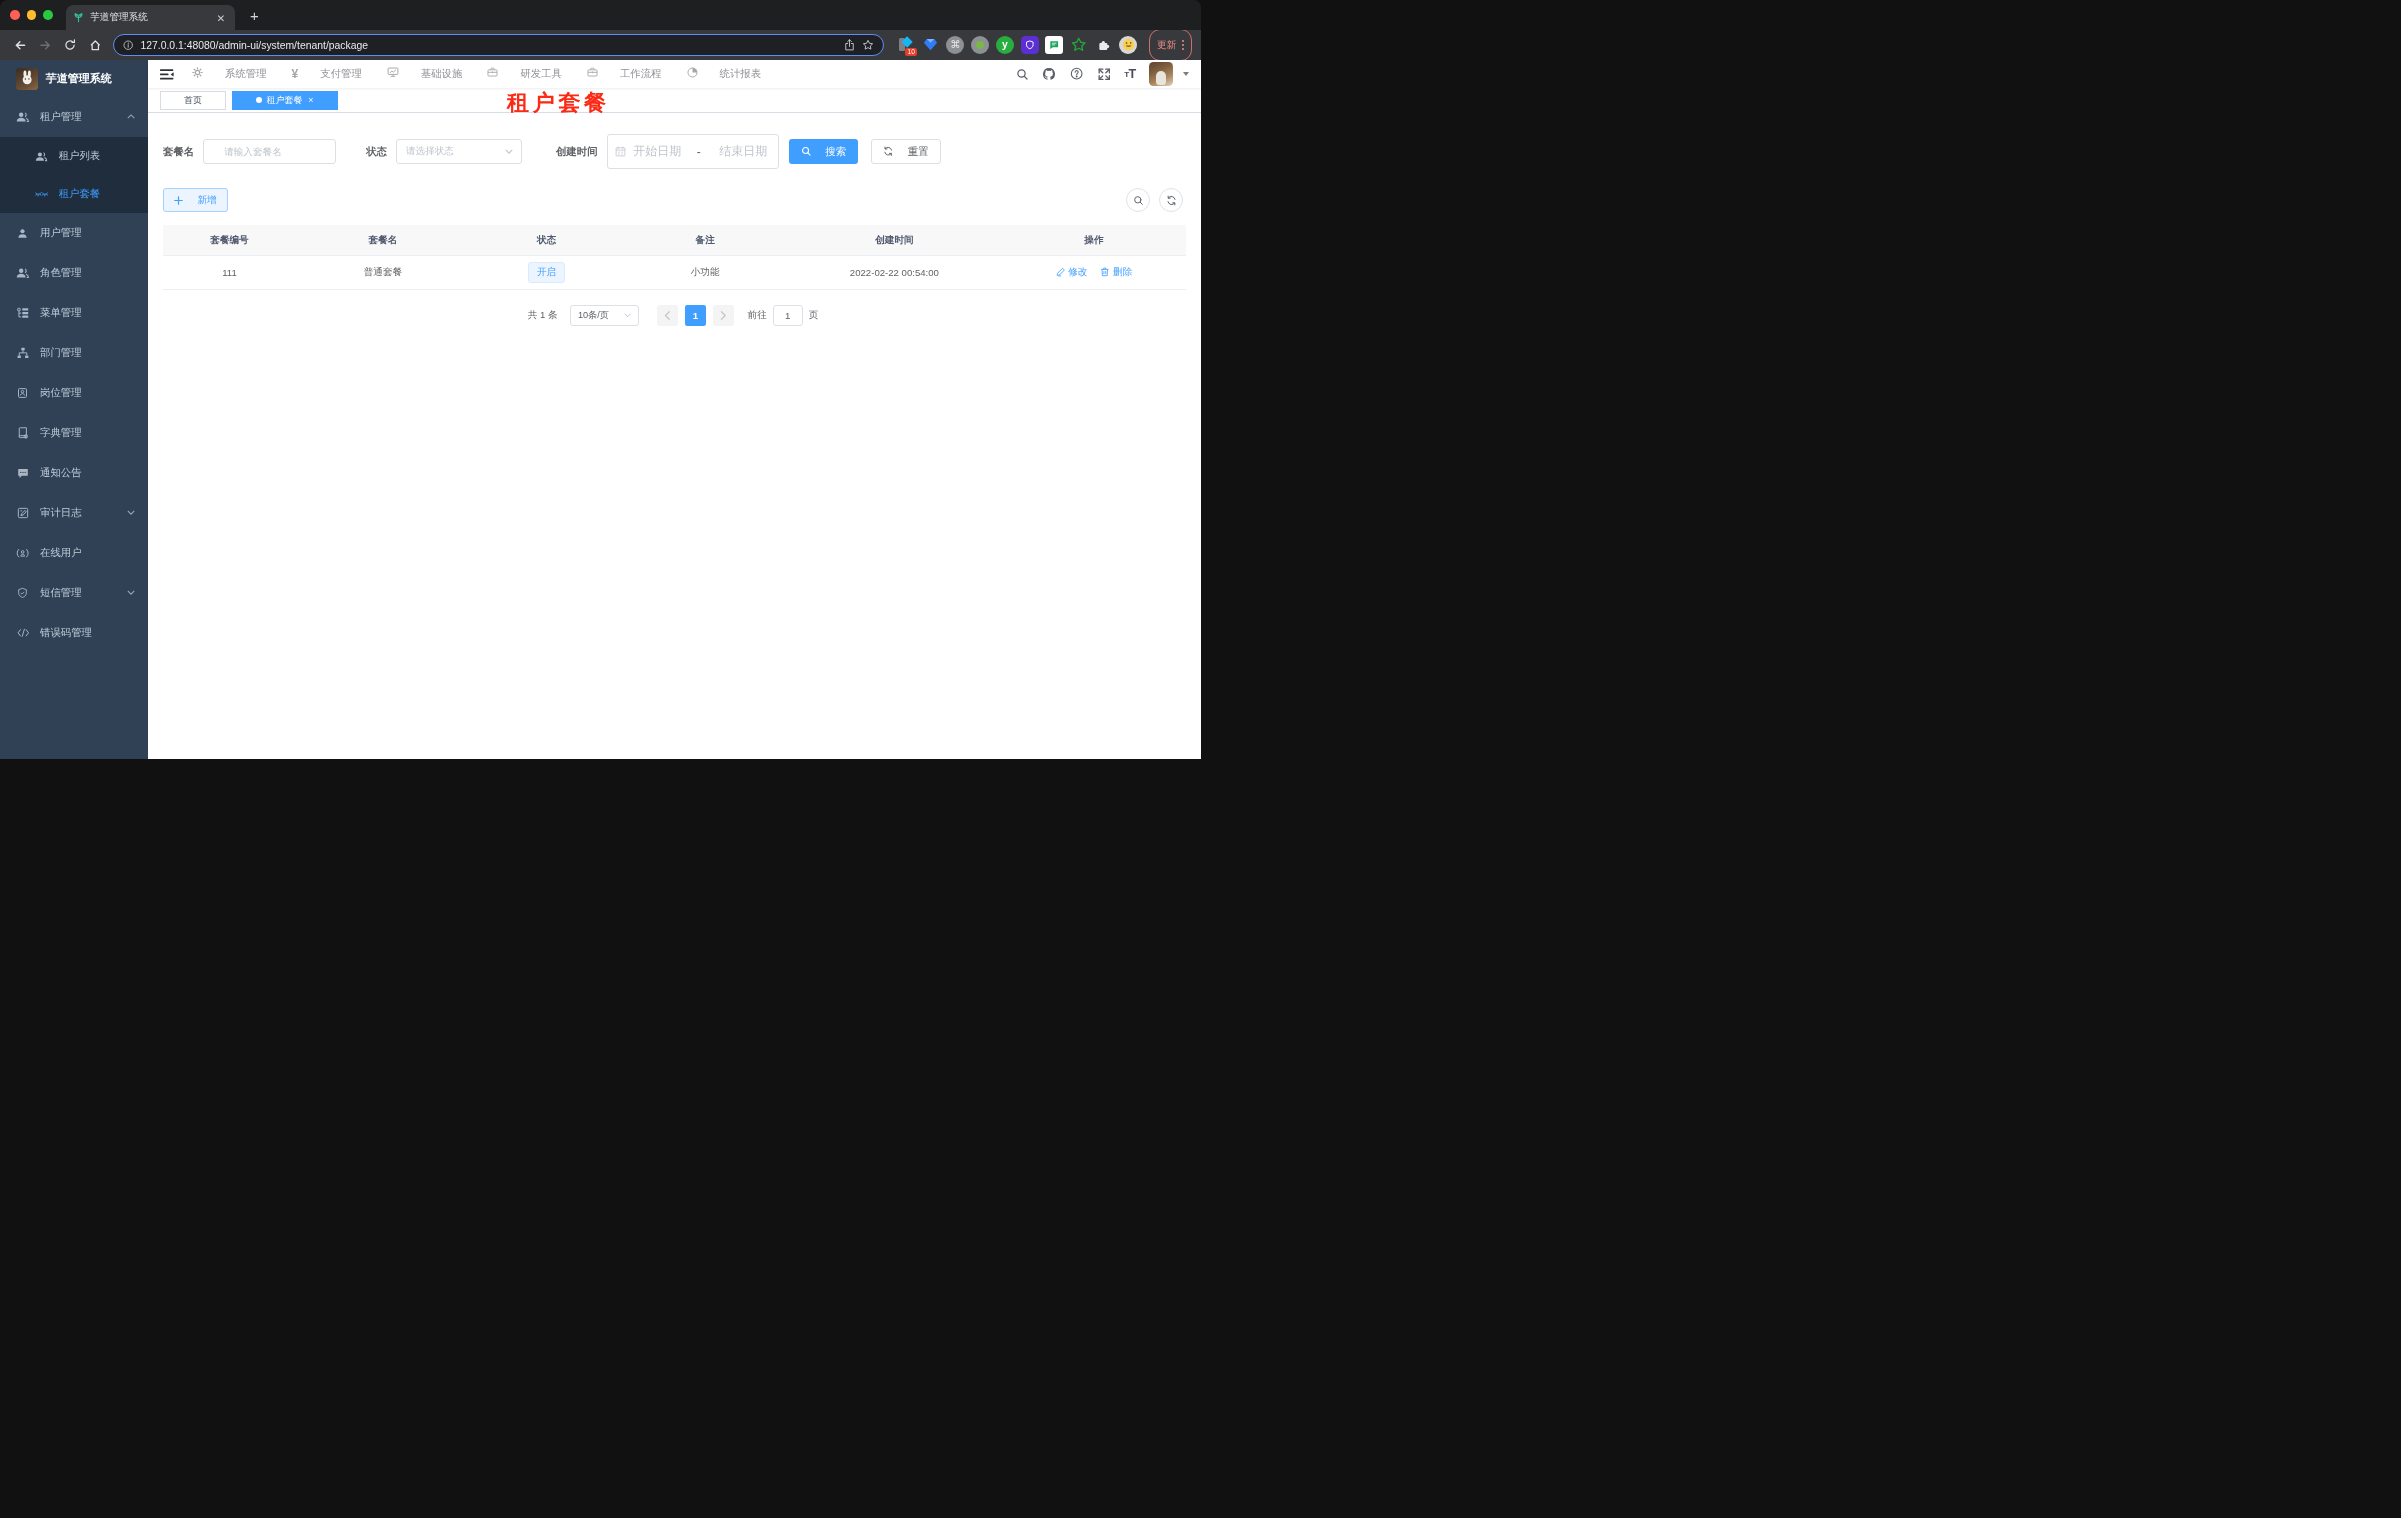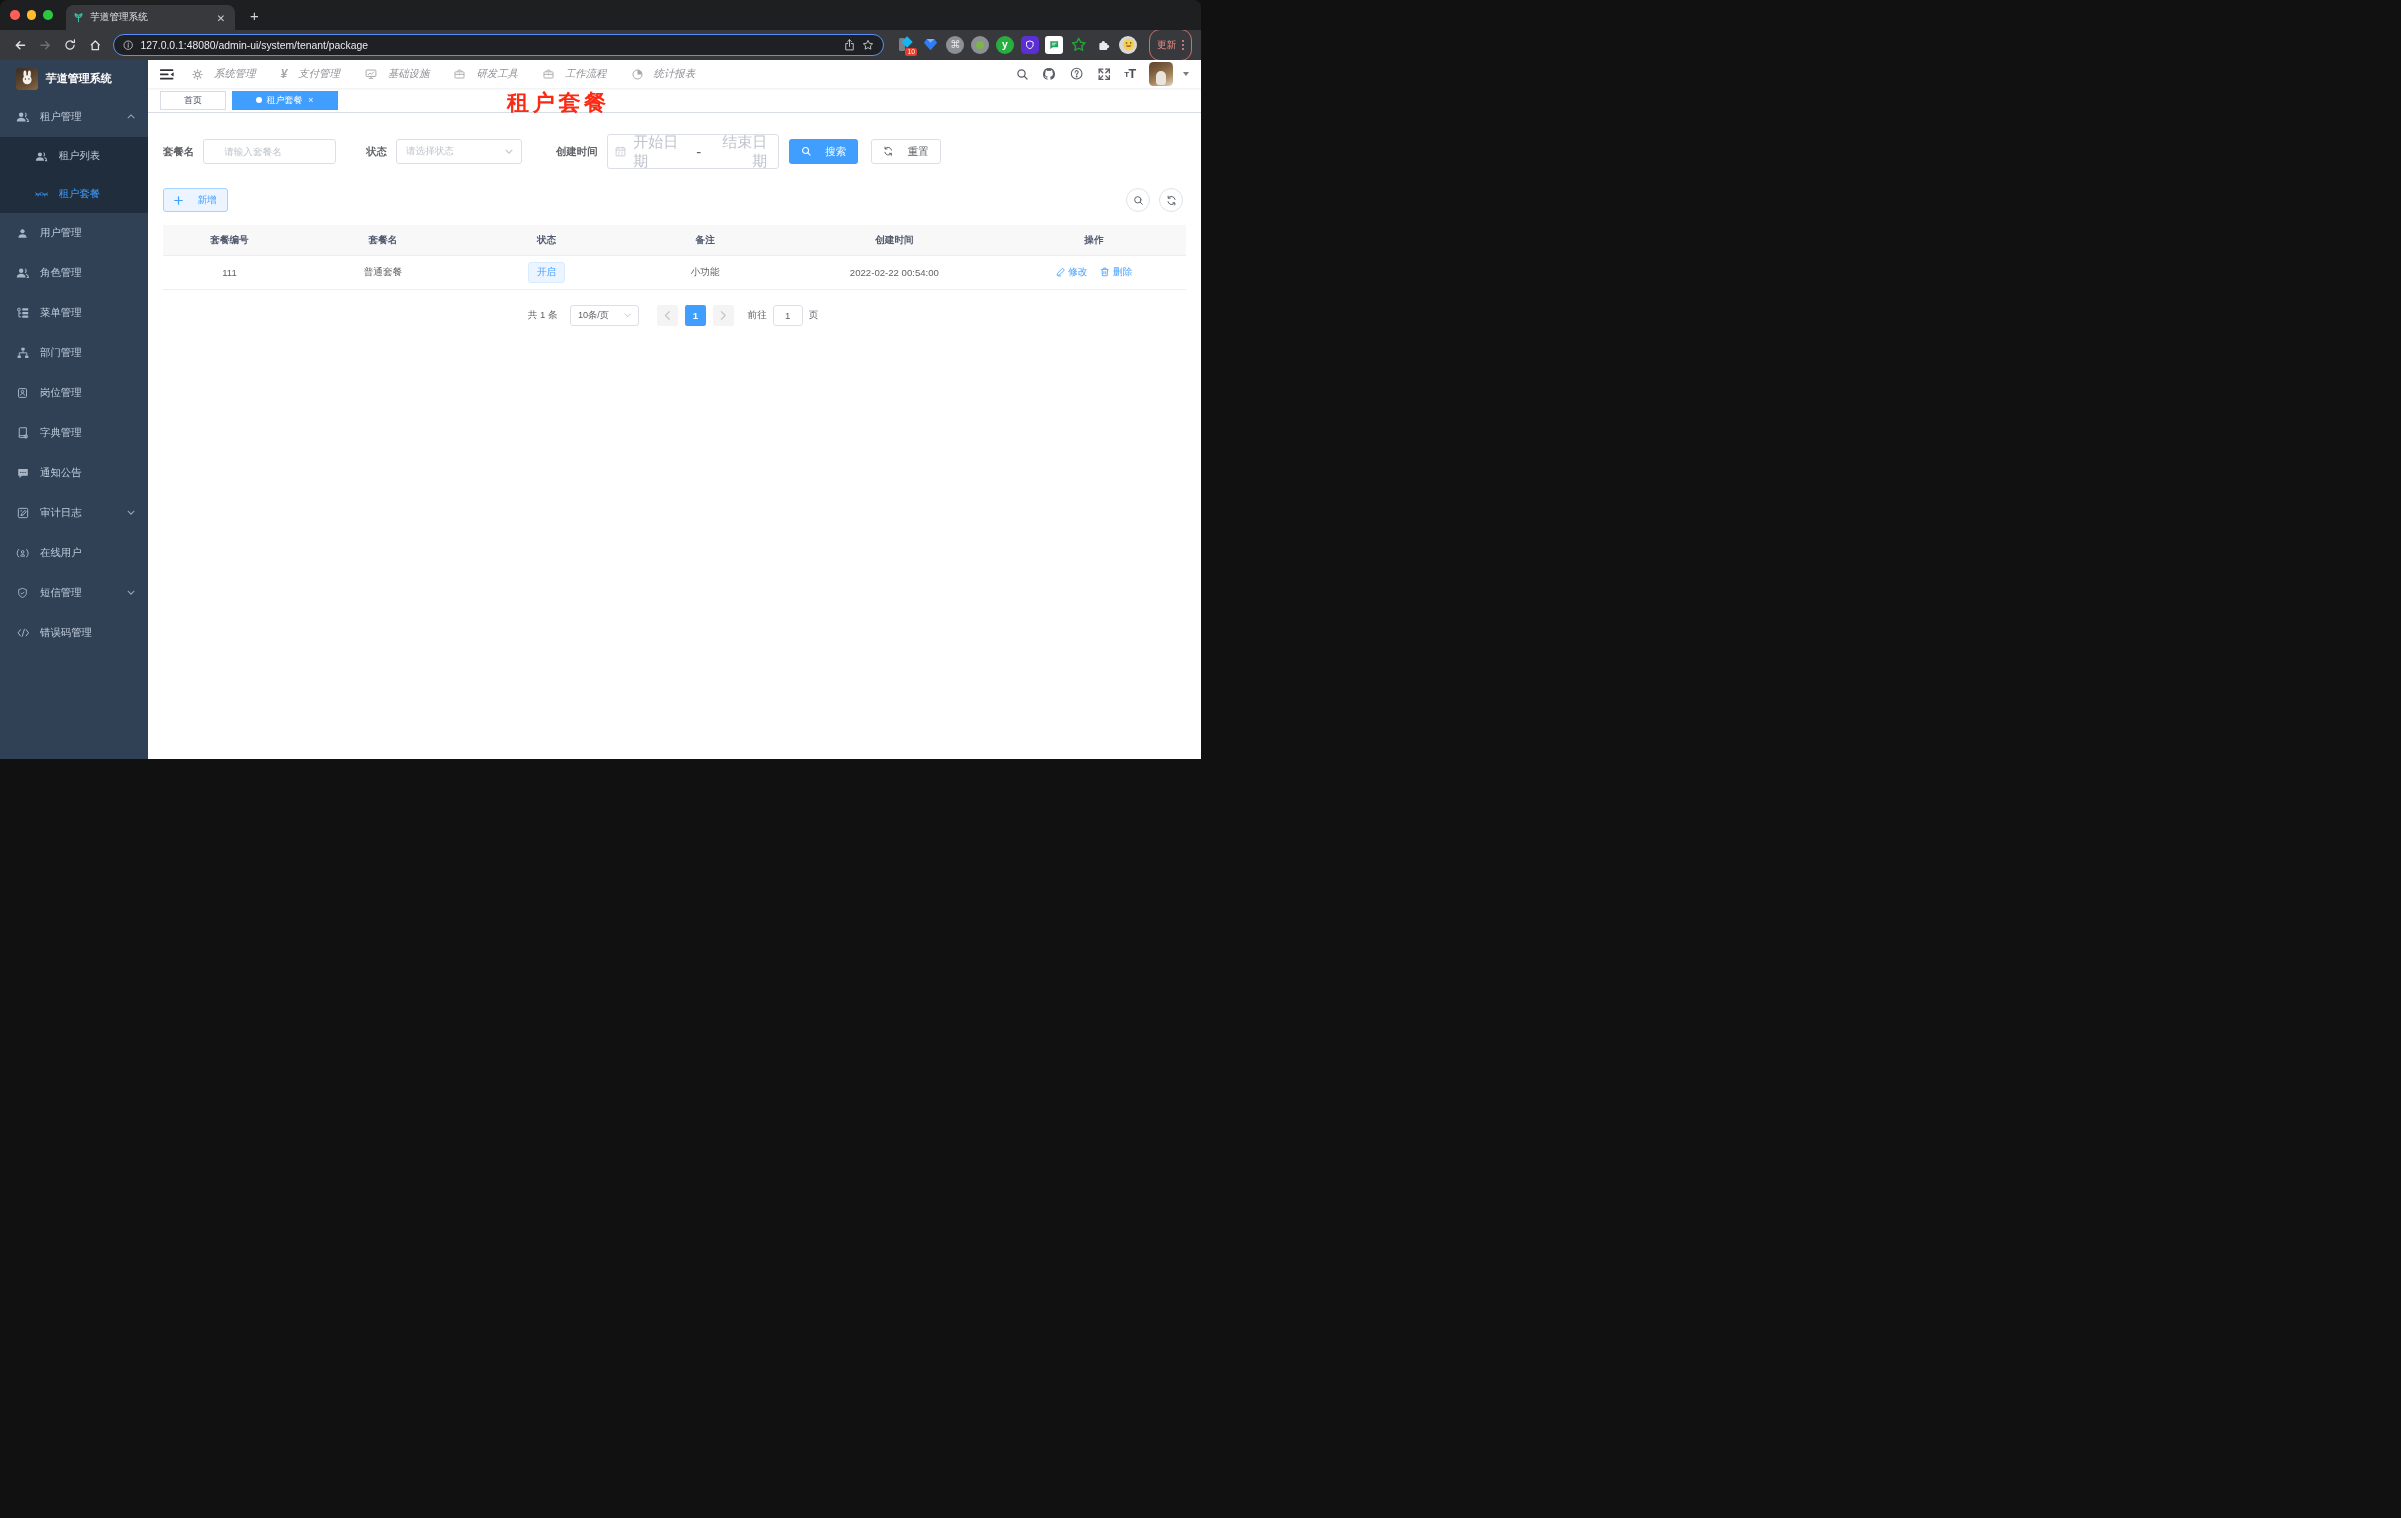--- a/index.html
+++ b/index.html
@@ -60,21 +60,21 @@
   .submenu { background:#1f2d3d;}
   .mi.sub { height:38px; padding-left:35px;}
   .mi.active { color:#409eff;}
   .mi.active .ic { color:#409eff;}
 
   .main { flex:1; display:flex; flex-direction:column; min-width:0; background:#fff;}
   .app-header { height:28px; background:#fff; display:flex; align-items:center; padding:0 12px;
     box-shadow:0 0.7px 3px rgba(0,21,41,.10); position:relative; z-index:3; flex-shrink:0;}
   .collapse { color:#2f3135; display:flex; margin-right:18px;}
   .topnav { display:flex; align-items:center; gap:25px;}
-  .nav-item { display:flex; align-items:center; gap:11px; color:#909297; font-size:10.4px; white-space:nowrap;font-style:italic;}
+  .nav-item { display:flex; align-items:flex-start; gap:22px; color:#909297; font-size:10.4px; white-space:nowrap;}
   .nav-item .nic { color:#a6a7ab; display:flex;}
   .hdr-right { margin-left:auto; display:flex; align-items:center; gap:14px; color:#5a5e66;}
   .hicon { display:flex; align-items:center; justify-content:center;}
   .tt { font-weight:bold; color:#4a4e57; letter-spacing:-0.7px;}
   .tt .sm { font-size:8.1px;} .tt .lg { font-size:12.6px;}
   .avatar { width:24px; height:24px; border-radius:4.4px;
     background:linear-gradient(155deg,#5d4430 0%,#7e5f3f 35%,#a8845c 65%,#e0d3bd 100%); position:relative; overflow:hidden;}
   .avatar:after { content:""; position:absolute; left:6.7px; bottom:1.5px; width:10.4px; height:13.3px;
     background:#e9e4dc; border-radius:5.2px 5.2px 3.7px 3.7px;}
   .caret-down { width:0; height:0; border-left:3.7px solid transparent; border-right:3.7px solid transparent;
@@ -96,21 +96,21 @@
   .f-label.g { margin-left:30px;}
   .f-label.g2 { margin-left:34px;}
   input.txt { width:133px; height:25px; border:0.7px solid #dcdfe6; border-radius:3px; padding:0 20px;
     font-size:9.6px; color:#606266; outline:none; font-family:inherit;}
   input.txt::placeholder { color:#bfc4cc;}
   .select { width:126px; height:25px; border:0.7px solid #dcdfe6; border-radius:3px; display:flex; align-items:center;
     padding:0 7.4px 0 9px; color:#bfc4cc; font-size:9.6px;}
   .select .ph { flex:1;}
   .select .chev, .dr .chev { color:#c0c4cc; display:flex;}
   .dr { width:172px; height:35px; border:0.7px solid #dcdfe6; border-radius:3px; display:flex; align-items:center;
-    padding:0 7.4px; gap:4.4px; font-size:15px;}
+    padding:0 7.4px; gap:4.4px; font-size:12px;}
   .dr .ph { color:#bfc4cc; flex:1; text-align:left; padding-left:3px;}
   .dr .sep { color:#606266;}
   .btn { height:25px; border-radius:3px; display:inline-flex; align-items:center; gap:14px; padding:0 11px;
     font-size:10.4px; border:0.7px solid transparent; white-space:nowrap;}
   .btn.primary { background:#409eff; color:#fff; margin-left:10.4px;}
   .btn.plain { background:#fff; color:#606266; border-color:#dcdfe6; margin-left:13.3px;}
   .toolrow { margin-top:19px; display:flex; align-items:center;}
   .btn.add { height:24px; background:#ecf5ff; border-color:#a6d2ff; color:#409eff; font-size:9.6px; padding:0 10.4px;}
   .round-btns { margin-left:auto; display:flex; gap:9px; margin-right:3px;}
   .rbtn { width:24px; height:24px; border-radius:50%; border:0.7px solid #dfe3e8; background:#fff; color:#5a5e66;

